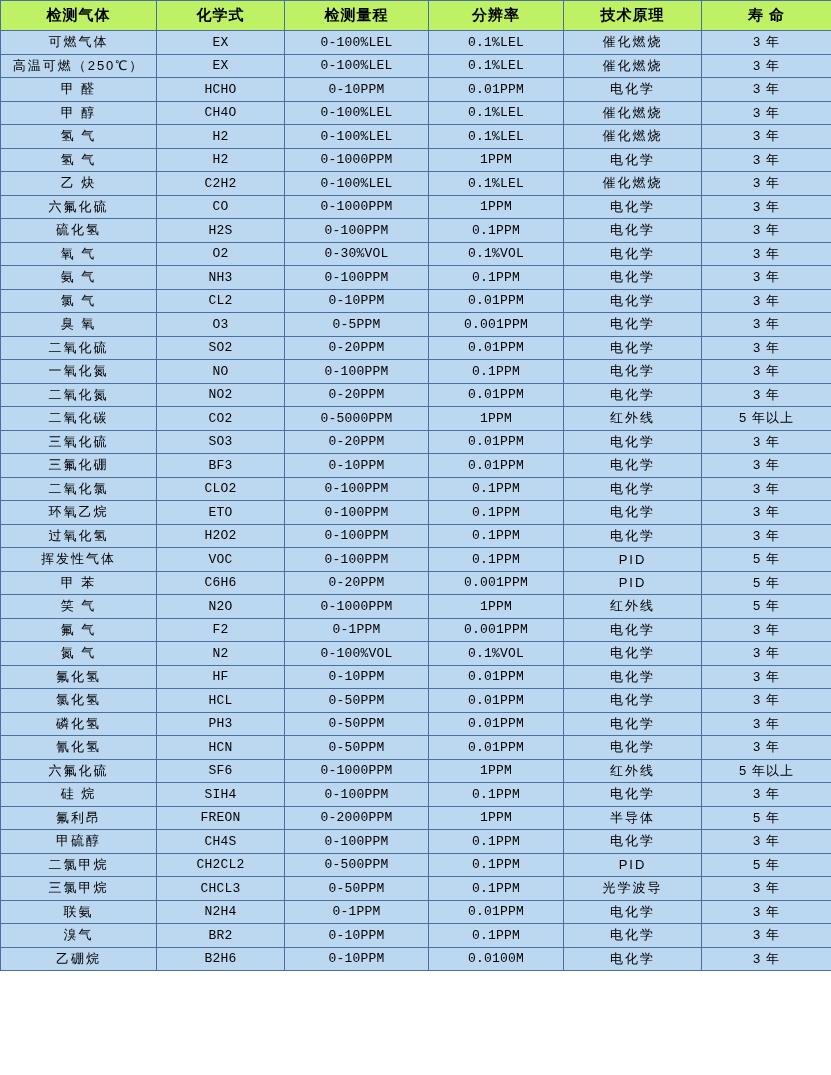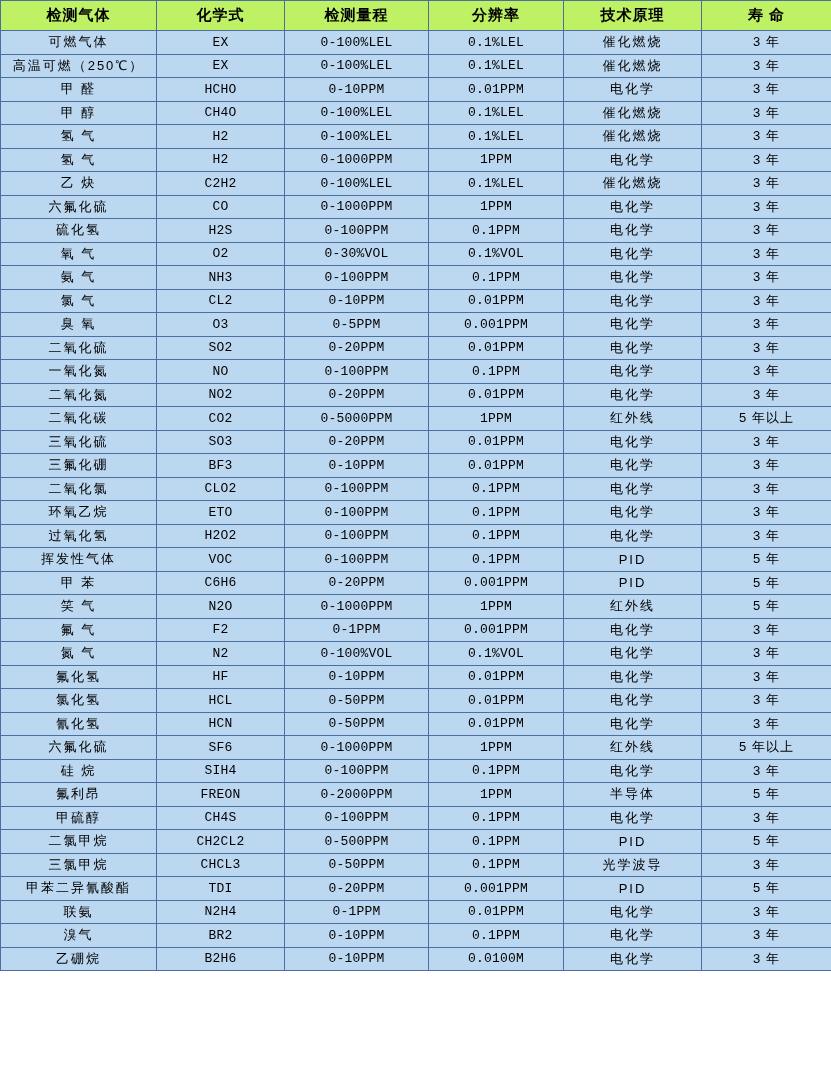--- a/index.html
+++ b/index.html
@@ -315,20 +315,28 @@
         </tr>
         <tr>
           <td class="cn">氯化氢</td>
           <td class="mono">HCL</td>
           <td class="mono">0-50PPM</td>
           <td class="mono">0.01PPM</td>
           <td class="cn">电化学</td>
           <td class="life">3 年</td>
         </tr>
         <tr>
+          <td class="cn">磷化氢</td>
+          <td class="mono">PH3</td>
+          <td class="mono">0-50PPM</td>
+          <td class="mono">0.01PPM</td>
+          <td class="cn">电化学</td>
+          <td class="life">3 年</td>
+        </tr>
+        <tr>
           <td class="cn">氰化氢</td>
           <td class="mono">HCN</td>
           <td class="mono">0-50PPM</td>
           <td class="mono">0.01PPM</td>
           <td class="cn">电化学</td>
           <td class="life">3 年</td>
         </tr>
         <tr>
           <td class="cn">六氟化硫</td>
           <td class="mono">SF6</td>
@@ -369,28 +377,20 @@
           <td class="cn">PID</td>
           <td class="life">5 年</td>
         </tr>
         <tr>
           <td class="cn">三氯甲烷</td>
           <td class="mono">CHCL3</td>
           <td class="mono">0-50PPM</td>
           <td class="mono">0.1PPM</td>
           <td class="cn">光学波导</td>
           <td class="life">3 年</td>
-        </tr>
-        <tr>
-          <td class="cn">甲苯二异氰酸酯</td>
-          <td class="mono">TDI</td>
-          <td class="mono">0-20PPM</td>
-          <td class="mono">0.001PPM</td>
-          <td class="cn">PID</td>
-          <td class="life">5 年</td>
         </tr>
         <tr>
           <td class="cn">联氨</td>
           <td class="mono">N2H4</td>
           <td class="mono">0-1PPM</td>
           <td class="mono">0.01PPM</td>
           <td class="cn">电化学</td>
           <td class="life">3 年</td>
         </tr>
         <tr>

